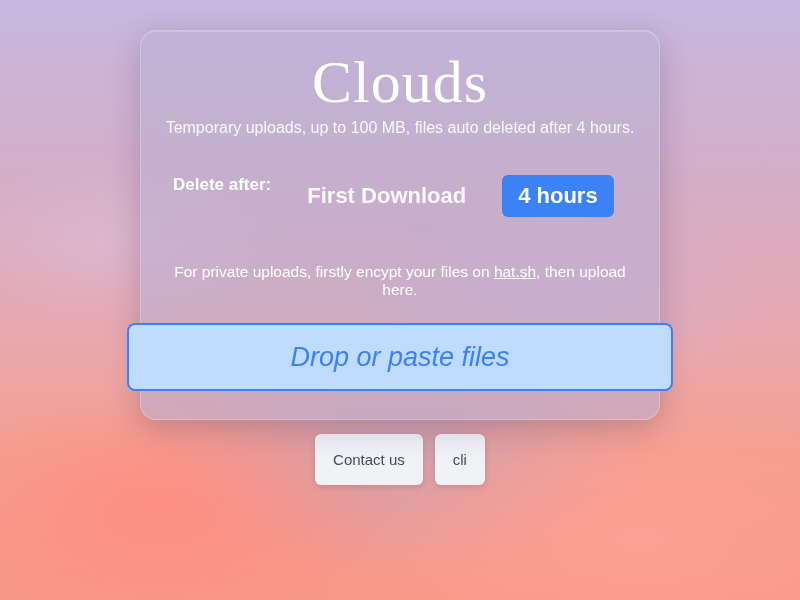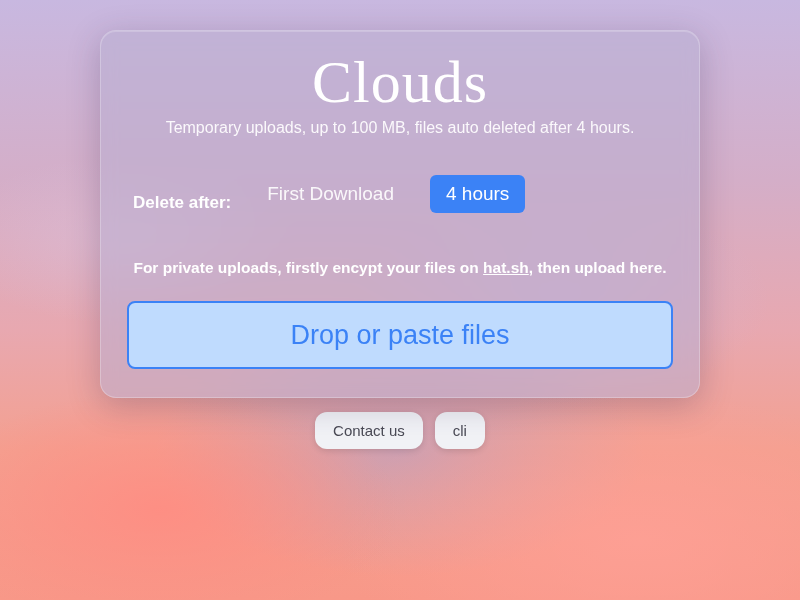--- a/index.html
+++ b/index.html
@@ -11,21 +11,21 @@
       radial-gradient(ellipse 350px 180px at 50% 75%, rgba(180,160,200,0.6) 0%, transparent 70%),
       radial-gradient(ellipse 300px 150px at 70% 50%, rgba(200,180,220,0.5) 0%, transparent 70%),
       radial-gradient(ellipse 250px 120px at 15% 40%, rgba(220,200,230,0.4) 0%, transparent 70%),
       linear-gradient(180deg, #c8b8e0 0%, #d4aec8 30%, #e8a8b0 55%, #f4a090 75%, #f89888 100%);
     display: flex;
     flex-direction: column;
     align-items: center;
     padding-top: 30px;
   }
   .card {
-    width: 600px;
+    width: 520px;
     background: rgba(185, 175, 210, 0.55);
     backdrop-filter: blur(8px);
     border-radius: 16px;
     border: 1px solid rgba(255,255,255,0.25);
     box-shadow: 0 8px 32px rgba(50,40,80,0.25), inset 0 1px 0 rgba(255,255,255,0.2);
     padding: 18px 22px 28px 22px;
     display: flex;
     flex-direction: column;
     align-items: center;
     color: #fff;
@@ -41,80 +41,80 @@
   }
   .subtitle {
     font-size: 16px;
     font-weight: 300;
     color: rgba(255,255,255,0.92);
     text-align: center;
     margin-top: 4px;
   }
   .row {
     display: flex;
-    align-items: flex-end;
+    align-items: flex-start;
     gap: 20px;
     margin-top: 38px;
     width: 100%;
     padding-left: 10px;
   }
   .delete-label {
     font-size: 17px;
     font-weight: 700;
     color: #fff;
   }
   .opt {
-    font-size: 19px;
-    font-weight: 400;
+    font-size: 22px;
+    font-weight: 700;
     color: rgba(255,255,255,0.9);
     padding: 8px 16px;
     border-radius: 6px;
     cursor: pointer;
   }
   .opt.selected {
     background: #3b82f6;
     color: #ffffff;
   }
   .encrypt-note {
     font-size: 15.5px;
     color: #fff;
     margin-top: 46px;
-    text-align: left;
-    font-weight: bold;
+    text-align: center;
   }
   .encrypt-note a {
     color: #fff;
     text-decoration: underline;
   }
   .dropzone {
     margin-top: 24px;
     width: 546px;
     height: 68px;
     background: #bfdbfe;
     border: 2px solid #3b82f6;
     border-radius: 8px;
     display: flex;
     align-items: center;
     justify-content: center;
     font-size: 27px;
     font-weight: 400;
     color: #3b82f6;
     cursor: pointer;
+    font-style: italic;
   }
   .footer-links {
     display: flex;
     gap: 12px;
     margin-top: 14px;
   }
   .footer-btn {
     background: #f1f2f6;
     color: #4a4a55;
     border: none;
-    border-radius: 12px;
-    padding: 10px 18px;
+    border-radius: 6px;
+    padding: 17px 18px;
     font-size: 15px;
     cursor: pointer;
     box-shadow: 0 2px 6px rgba(0,0,0,0.12);
   }
 </style>
 </head>
 <body>
 
 <div class="card">
   <div class="title">Clouds</div>

